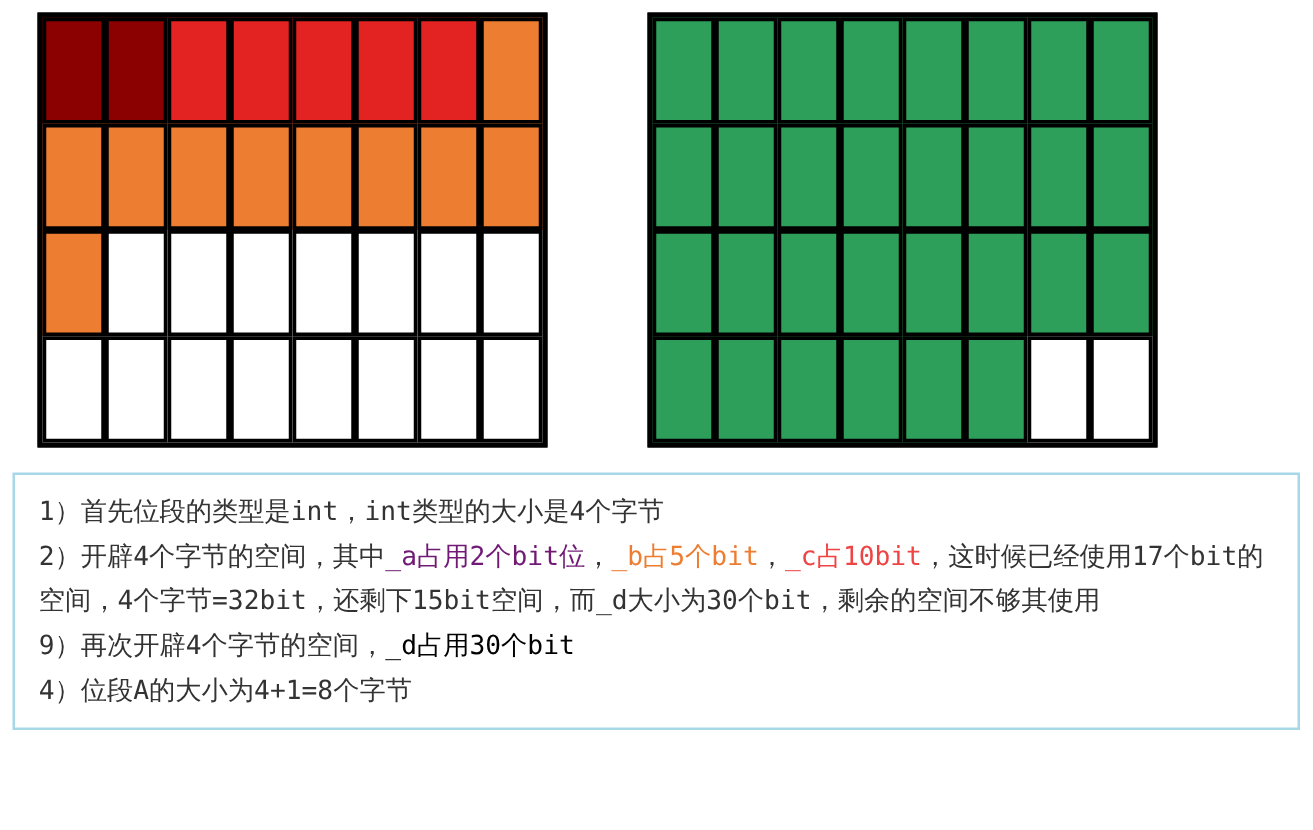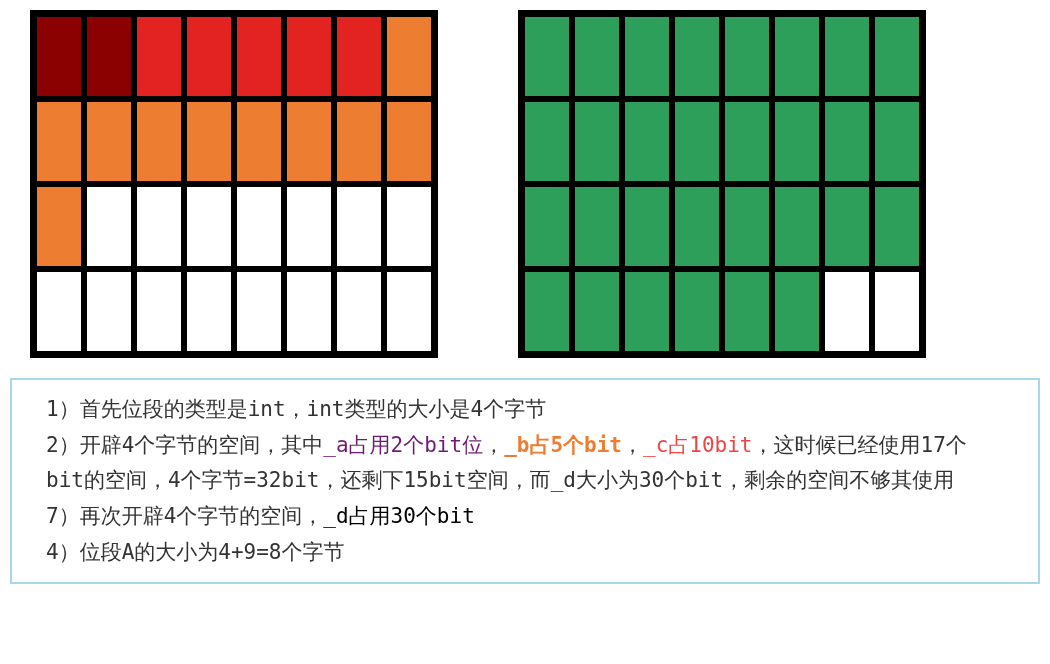--- a/index.html
+++ b/index.html
@@ -23,31 +23,31 @@
     gap: 0;
     border: 4px solid #000;
     background: #000;
   }
   .cell {
     border: 3px solid #000;
     background: #fff;
   }
   .text-box {
     border: 2px solid #a8d8e8;
-    padding: 12px 34px;
+    padding: 12px 19px;
     font-size: 21px;
     line-height: 1.7;
     color: #333;
     font-family: "SimSun", "Microsoft YaHei", monospace;
   }
   .text-box p {
     margin: 0;
   }
   .hl-a { color: #701a75; }
-  .hl-b { color: #ed7d31; font-weight: bold; }
+  .hl-b { color: #ed7d31; }
   .hl-c { color: #ef4444; }
   .hl-d { color: #000000; }
 </style>
 </head>
 <body>
 
 <div class="grids-container">
   <div class="grid" id="grid-left">
       <div class="cell" style="background: rgb(139, 0, 0);"></div>
       <div class="cell" style="background: rgb(139, 0, 0);"></div>
@@ -117,16 +117,16 @@
       <div class="cell" style="background: rgb(255, 255, 255);"></div>
     </div>
 </div>
 
 <div class="text-box">
   <p>1）首先位段的类型是int，int类型的大小是4个字节</p>
   <p>
     <span>2）开辟4个字节的空间，其中</span><span class="hl-a">_a占用2个bit位</span><span>，</span><span class="hl-b">_b占5个bit</span><span>，</span><span class="hl-c">_c占10bit</span><span>，</span><span>这时候已经使用17个bit的空间，4个字节=32bit，还剩下15bit空间，而_d大小为30个bit，剩余的空间不够其使用</span>
   </p>
   <p>
-    <span>7）再次开辟4个字节的空间，</span><span class="hl-d">_d占用30个bit</span>
+    <span>9）再次开辟4个字节的空间，</span><span class="hl-d">_d占用30个bit</span>
   </p>
-  <p>4）位段A的大小为4+9=8个字节</p>
+  <p>4）位段A的大小为4+1=8个字节</p>
 </div>
 
 </body></html>

